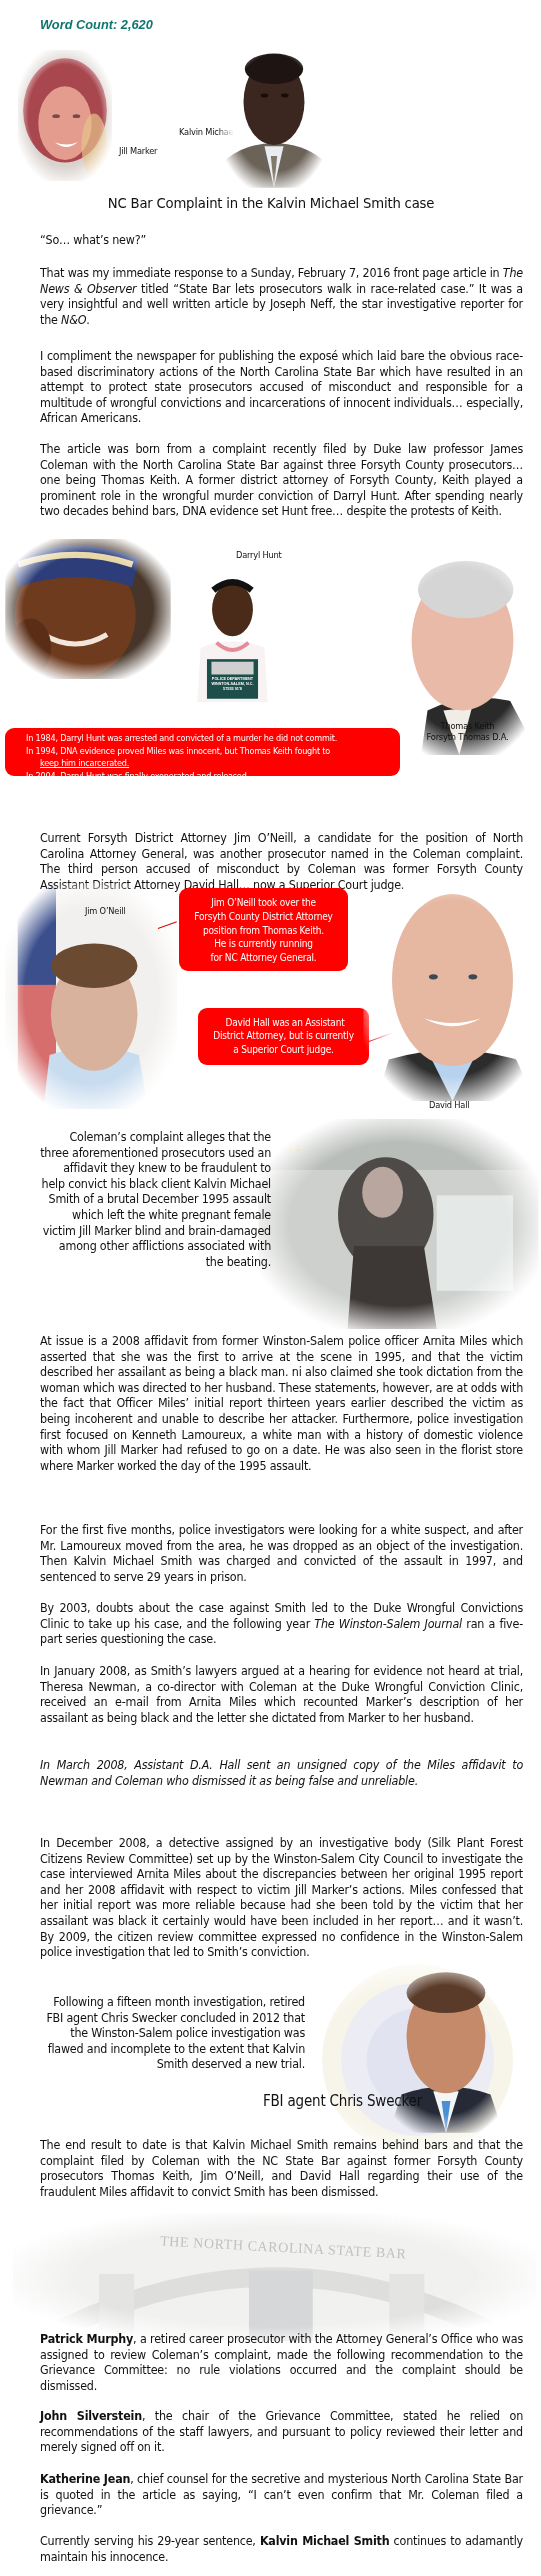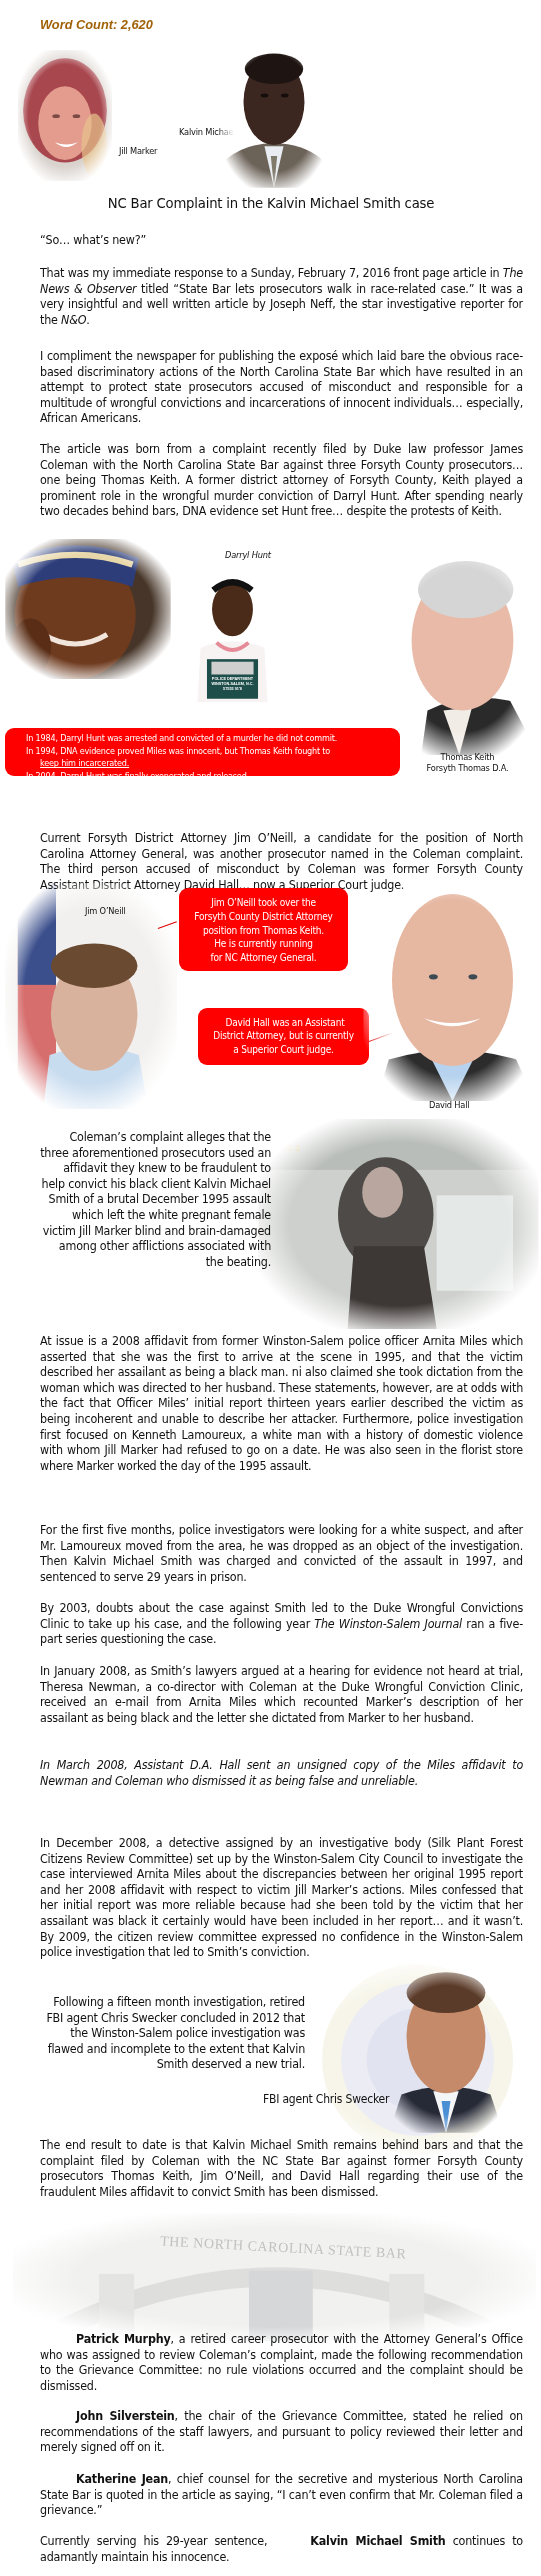--- a/index.html
+++ b/index.html
@@ -1,27 +1,27 @@
 <!DOCTYPE html>
 <html style="font-size:10.2px"><head>
 <meta charset="utf-8">
 <style>
   * { box-sizing: border-box; margin: 0; padding: 0; }
   html, body { width: 542px; background: #ffffff; }
   body { position: relative; height: 2576px; font-family: "DejaVu Sans Condensed", "DejaVu Sans", sans-serif; color: #111; overflow: hidden; }
   .abs { position: absolute; }
-  .wordcount { left: 40px; top: 16.6px; font-family: "Liberation Sans", sans-serif; font-style: italic; font-weight: bold; font-size: 12.8px; color: #a16207; }
+  .wordcount { left: 40px; top: 16.6px; font-family: "Liberation Sans", sans-serif; font-style: italic; font-weight: bold; font-size: 12.8px; color: #0f766e; }
   .photo { position: absolute; overflow: hidden; }
   .fade { -webkit-mask-image: radial-gradient(ellipse at center, #000 55%, transparent 78%); mask-image: radial-gradient(ellipse at center, #000 55%, transparent 78%); }
   .caption { position: absolute; font-family: "DejaVu Sans Condensed", "DejaVu Sans", sans-serif; font-size: 9.2px; color: #111; white-space: nowrap; letter-spacing: -0.2px; }
   .title { position: absolute; left: 0; width: 542px; top: 194px; text-align: center; font-size: 14.7px; letter-spacing: -0.2px; }
   .para { position: absolute; left: 40px; width: 483px; font-size: 12.4px; line-height: 15.6px; text-align: justify; letter-spacing: -0.2px; }
   .para.narrow { width: 231px; text-align: right; }
   .para.narrow2 { width: 265px; text-align: right; }
-  .para b { font-weight: bold; margin-left: 36px; }
+  .para b { font-weight: bold; }
   .callout { position: absolute; background: #ff0000; color: #fff; font-size: 9px; line-height: 12.8px; letter-spacing: -0.2px; border-radius: 9px; }
   .callout-line { position: absolute; height: 1.3px; background: #e00000; transform-origin: left center; }
   svg { display: block; }
 </style>
 </head>
 <body>
 
 <div class="abs wordcount">Word Count: 2,620</div>
 
 <div class="photo fade" style="left:18px;top:50px;width:94px;height:131px;">
@@ -65,21 +65,21 @@
 <div class="photo fade" style="left:5.1px;top:539px;width:166px;height:140px;">
   <svg width="166" height="140" viewBox="0 0 260 220">
     <rect width="260" height="220" fill="#463528"></rect>
     <ellipse cx="110" cy="120" rx="95" ry="100" fill="#6e3b1f"></ellipse>
     <path d="M10 30 Q110 -10 210 30 L200 75 Q110 45 20 75Z" fill="#2c3d7a"></path>
     <path d="M20 40 Q110 10 200 40" stroke="#e8d7a8" stroke-width="10" fill="none"></path>
     <path d="M60 150 Q110 180 160 150" stroke="#f2e6dc" stroke-width="8" fill="none"></path>
     <ellipse cx="40" cy="170" rx="32" ry="45" fill="#5a2e16"></ellipse>
   </svg>
 </div>
-<div class="caption" style="left:225px;top:549px;font-style:italic;">Darryl Hunt</div>
+<div class="caption" style="left:236px;top:549px;">Darryl Hunt</div>
 <div class="photo" style="left:191px;top:571px;width:83px;height:131px;">
   <svg width="83" height="131" viewBox="0 0 130 205">
     <rect width="130" height="205" fill="#ffffff"></rect>
     <ellipse cx="65" cy="60" rx="32" ry="42" fill="#4a2a18"></ellipse>
     <path d="M35 30 Q65 5 95 30" stroke="#111" stroke-width="10" fill="none"></path>
     <path d="M10 205 L15 120 Q65 100 115 120 L120 205Z" fill="#f7f3f3"></path>
     <path d="M40 112 Q65 135 90 112" stroke="#e58a96" stroke-width="6" fill="none"></path>
     <rect x="25" y="138" width="80" height="62" fill="#1d4e4a"></rect>
     <rect x="32" y="142" width="66" height="20" fill="#cfcfcf"></rect>
   </svg>
@@ -92,21 +92,21 @@
 
 <div class="photo fade" style="left:383px;top:545px;width:159px;height:210px;">
   <svg width="159" height="210" viewBox="0 0 250 330">
     <rect width="250" height="330" fill="#fff"></rect>
     <path d="M60 330 L70 260 Q130 230 200 245 L245 330Z" fill="#2a2a2a"></path>
     <path d="M95 260 L120 330 L140 255Z" fill="#f1ece6"></path>
     <ellipse cx="125" cy="150" rx="80" ry="110" fill="#e8baa7"></ellipse>
     <ellipse cx="130" cy="70" rx="75" ry="45" fill="#d5d5d5"></ellipse>
   </svg>
 </div>
-<div class="caption" style="left:426px;top:751px;text-align:center;width:83px;">
+<div class="caption" style="left:426px;top:720px;text-align:center;width:83px;">
   <div>Thomas Keith</div>
   <div>Forsyth Thomas D.A.</div>
 </div>
 
 <div class="callout" style="left:5.1px;top:728px;width:395px;height:48px;padding:3.8px 0 0 21px;">
   <div>In 1984, Darryl Hunt was arrested and convicted of a murder he did not commit.</div>
   <div>In 1994, DNA evidence proved Miles was innocent, but Thomas Keith fought to</div>
   <div style="padding-left:14px;text-decoration:underline;">keep him incarcerated.</div>
   <div>In 2004, Darryl Hunt was finally exonerated and released.</div>
 </div>
@@ -189,21 +189,21 @@
   <svg width="140" height="166" viewBox="0 0 220 260">
     <rect width="220" height="260" fill="#f4f4f6" opacity="0"></rect>
     <path d="M20 260 L40 200 Q110 175 180 200 L200 260Z" fill="#262a36"></path>
     <path d="M90 195 L110 260 L130 195Z" fill="#f3f5f7"></path>
     <path d="M103 210 L110 260 L117 210Z" fill="#4a8fd4"></path>
     <ellipse cx="110" cy="110" rx="62" ry="88" fill="#c58a6a"></ellipse>
     <ellipse cx="110" cy="40" rx="62" ry="32" fill="#5a3a28"></ellipse>
   </svg>
 </div>
 <p class="para narrow2" style="top:1994px;">Following a fifteen month investigation, retired FBI agent Chris Swecker concluded in 2012 that the Winston-Salem police investigation was flawed and incomplete to the extent that Kalvin Smith deserved a new trial.</p>
-<div class="caption" style="left:263px;top:2092px;font-size:12px;">FBI agent Chris Swecker</div>
+<div class="caption" style="left:263px;top:2092px;font-size:15px;">FBI agent Chris Swecker</div>
 
 <p class="para" style="top:2137px;">The end result to date is that Kalvin Michael Smith remains behind bars and that the complaint filed by Coleman with the NC State Bar against former Forsyth County prosecutors Thomas Keith, Jim O’Neill, and David Hall regarding their use of the fraudulent Miles affidavit to convict Smith has been dismissed.</p>
 
 <div class="photo fade" style="left:12.8px;top:2213px;width:523px;height:128px;opacity:0.55;">
   <svg width="523" height="128" viewBox="0 0 820 200">
     <rect width="820" height="200" fill="#e7e7e5"></rect>
     <path d="M40 200 Q410 0 780 200" stroke="#c4c4c2" stroke-width="30" fill="none"></path>
     <rect x="370" y="90" width="100" height="110" fill="#b4b7b9"></rect>
     <rect x="135" y="95" width="55" height="105" fill="#cfcfcd"></rect>
     <rect x="590" y="95" width="55" height="105" fill="#cfcfcd"></rect>

